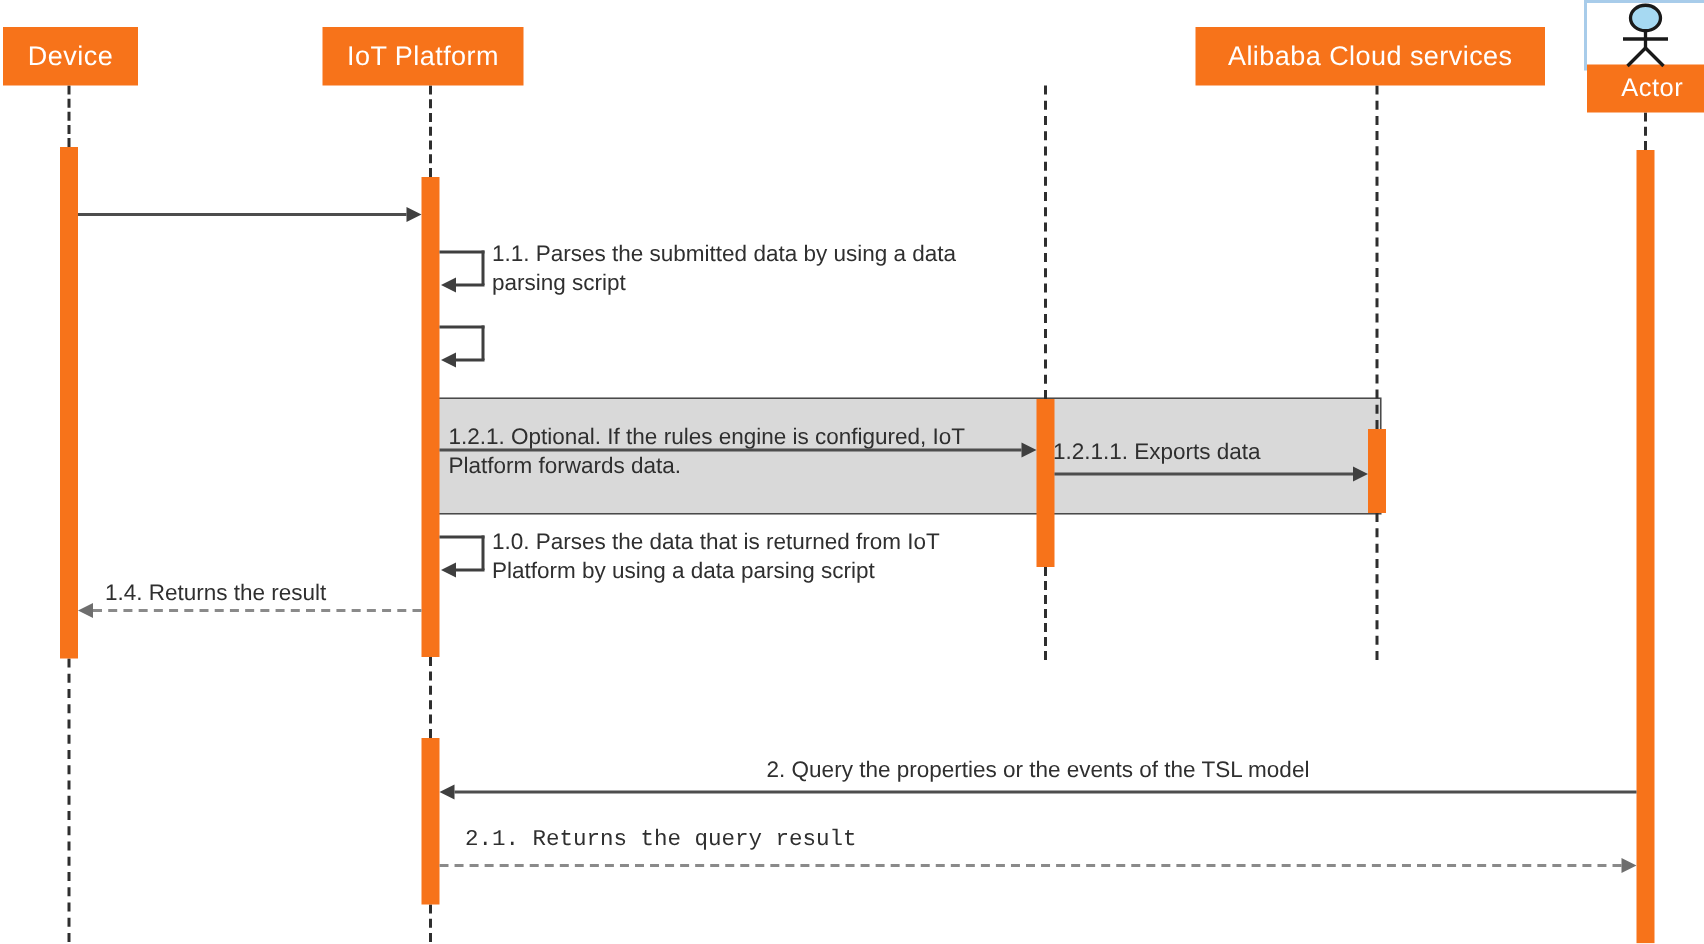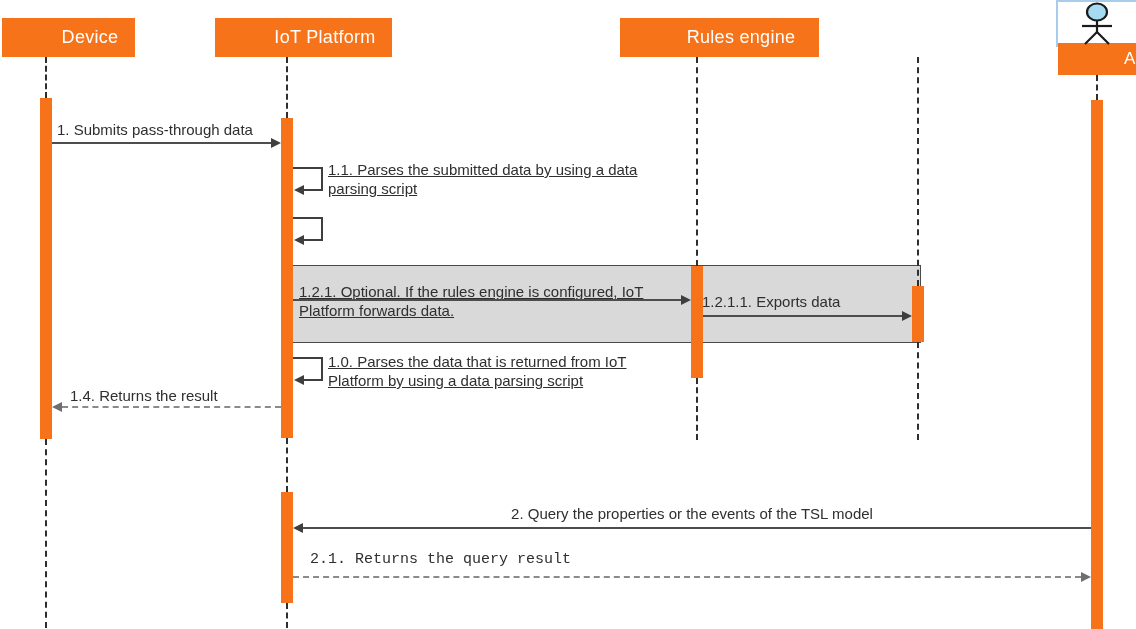--- a/index.html
+++ b/index.html
@@ -12,21 +12,20 @@
   }
   
   .pbox{
     position:absolute;
     background:#F7731A;
     color:#ffffff;
     font-size:18px;
     display:flex;align-items:center;justify-content:center;
     z-index:5;
     letter-spacing:0.3px;
-    padding-left:43px;
   }
   
   .lifeline{
     position:absolute;width:0;
     border-left:2px dashed #2e2e2e;
     z-index:2;
   }
   
   .bar{
     position:absolute;width:12px;
@@ -56,21 +55,21 @@
     border-right:10px solid #3f3f3f;
   }
   .ah-gray.ah-left{border-right-color:#6e6e6e;}
   .ah-gray.ah-right{border-left-color:#6e6e6e;}
   
   .lbl{
     position:absolute;
     font-size:15px;line-height:19px;color:#2f2f2f;
     white-space:nowrap;z-index:4;
   }
-  .lbl.wrap{white-space:normal;text-decoration:underline;}
+  .lbl.wrap{white-space:normal;}
   .lbl.center{text-align:center;}
   
   .actor-svg{position:absolute;z-index:5;}
   
   .sel{position:absolute;z-index:0;border:0 solid #A8CCEA;}
 </style>
 </head>
 <body>
 
 <div class="stage">
@@ -96,36 +95,35 @@
   <div class="bar" style="left:912px;top:286px;height:56px;"></div>
   <div class="bar" style="left:1091px;top:100px;height:529px;"></div>
   <div class="bar" style="left:281px;top:492px;height:111px;"></div>
 
   <div class="pbox" style="left:2px;top:18px;width:90px;height:39px;">
     <span>Device</span>
   </div>
   <div class="pbox" style="left:215px;top:18px;width:134px;height:39px;">
     <span>IoT Platform</span>
   </div>
-  <div class="pbox" style="left:620px;top:18px;width:156px;height:39px;">
-    <span>Rules engine</span>
+  <div class="pbox" style="left:797px;top:18px;width:233px;height:39px;">
+    <span>Alibaba Cloud services</span>
   </div>
   <div class="pbox" style="left:1058px;top:43px;width:87px;height:32px;font-size:17px;">
     <span>Actor</span>
   </div>
 
   <svg class="actor-svg" style="left:1074px;top:1px;" width="46" height="44" viewBox="0 0 46 44">
     <ellipse cx="23" cy="11" rx="10" ry="8.5" fill="#A6D9F2" stroke="#1a1a1a" stroke-width="2.2"></ellipse>
     <line x1="23" y1="19.5" x2="23" y2="31" stroke="#1a1a1a" stroke-width="2.2"></line>
     <line x1="8" y1="25" x2="38" y2="25" stroke="#1a1a1a" stroke-width="2.2"></line>
     <line x1="23" y1="31" x2="11" y2="43" stroke="#1a1a1a" stroke-width="2.2"></line>
     <line x1="23" y1="31" x2="35" y2="43" stroke="#1a1a1a" stroke-width="2.2"></line>
   </svg>
 
-  <div class="lbl" style="left:57px;top:120px;">1. Submits pass-through data</div>
   <div class="hline" style="left:52px;top:142px;width:219px;"></div>
   <div class="ah-right" style="left:271px;top:138px;"></div>
 
   <div class="hline thin" style="left:293px;top:167px;width:30px;"></div>
   <div class="vline" style="left:321px;top:167px;height:23px;"></div>
   <div class="hline thin" style="left:303px;top:189px;width:20px;"></div>
   <div class="ah-left" style="left:294px;top:185px;"></div>
   <div class="lbl wrap" style="left:328px;top:160px;width:342px;">1.1. Parses the submitted data by using a data parsing script</div>
 
   <div class="hline thin" style="left:293px;top:217px;width:30px;"></div>

